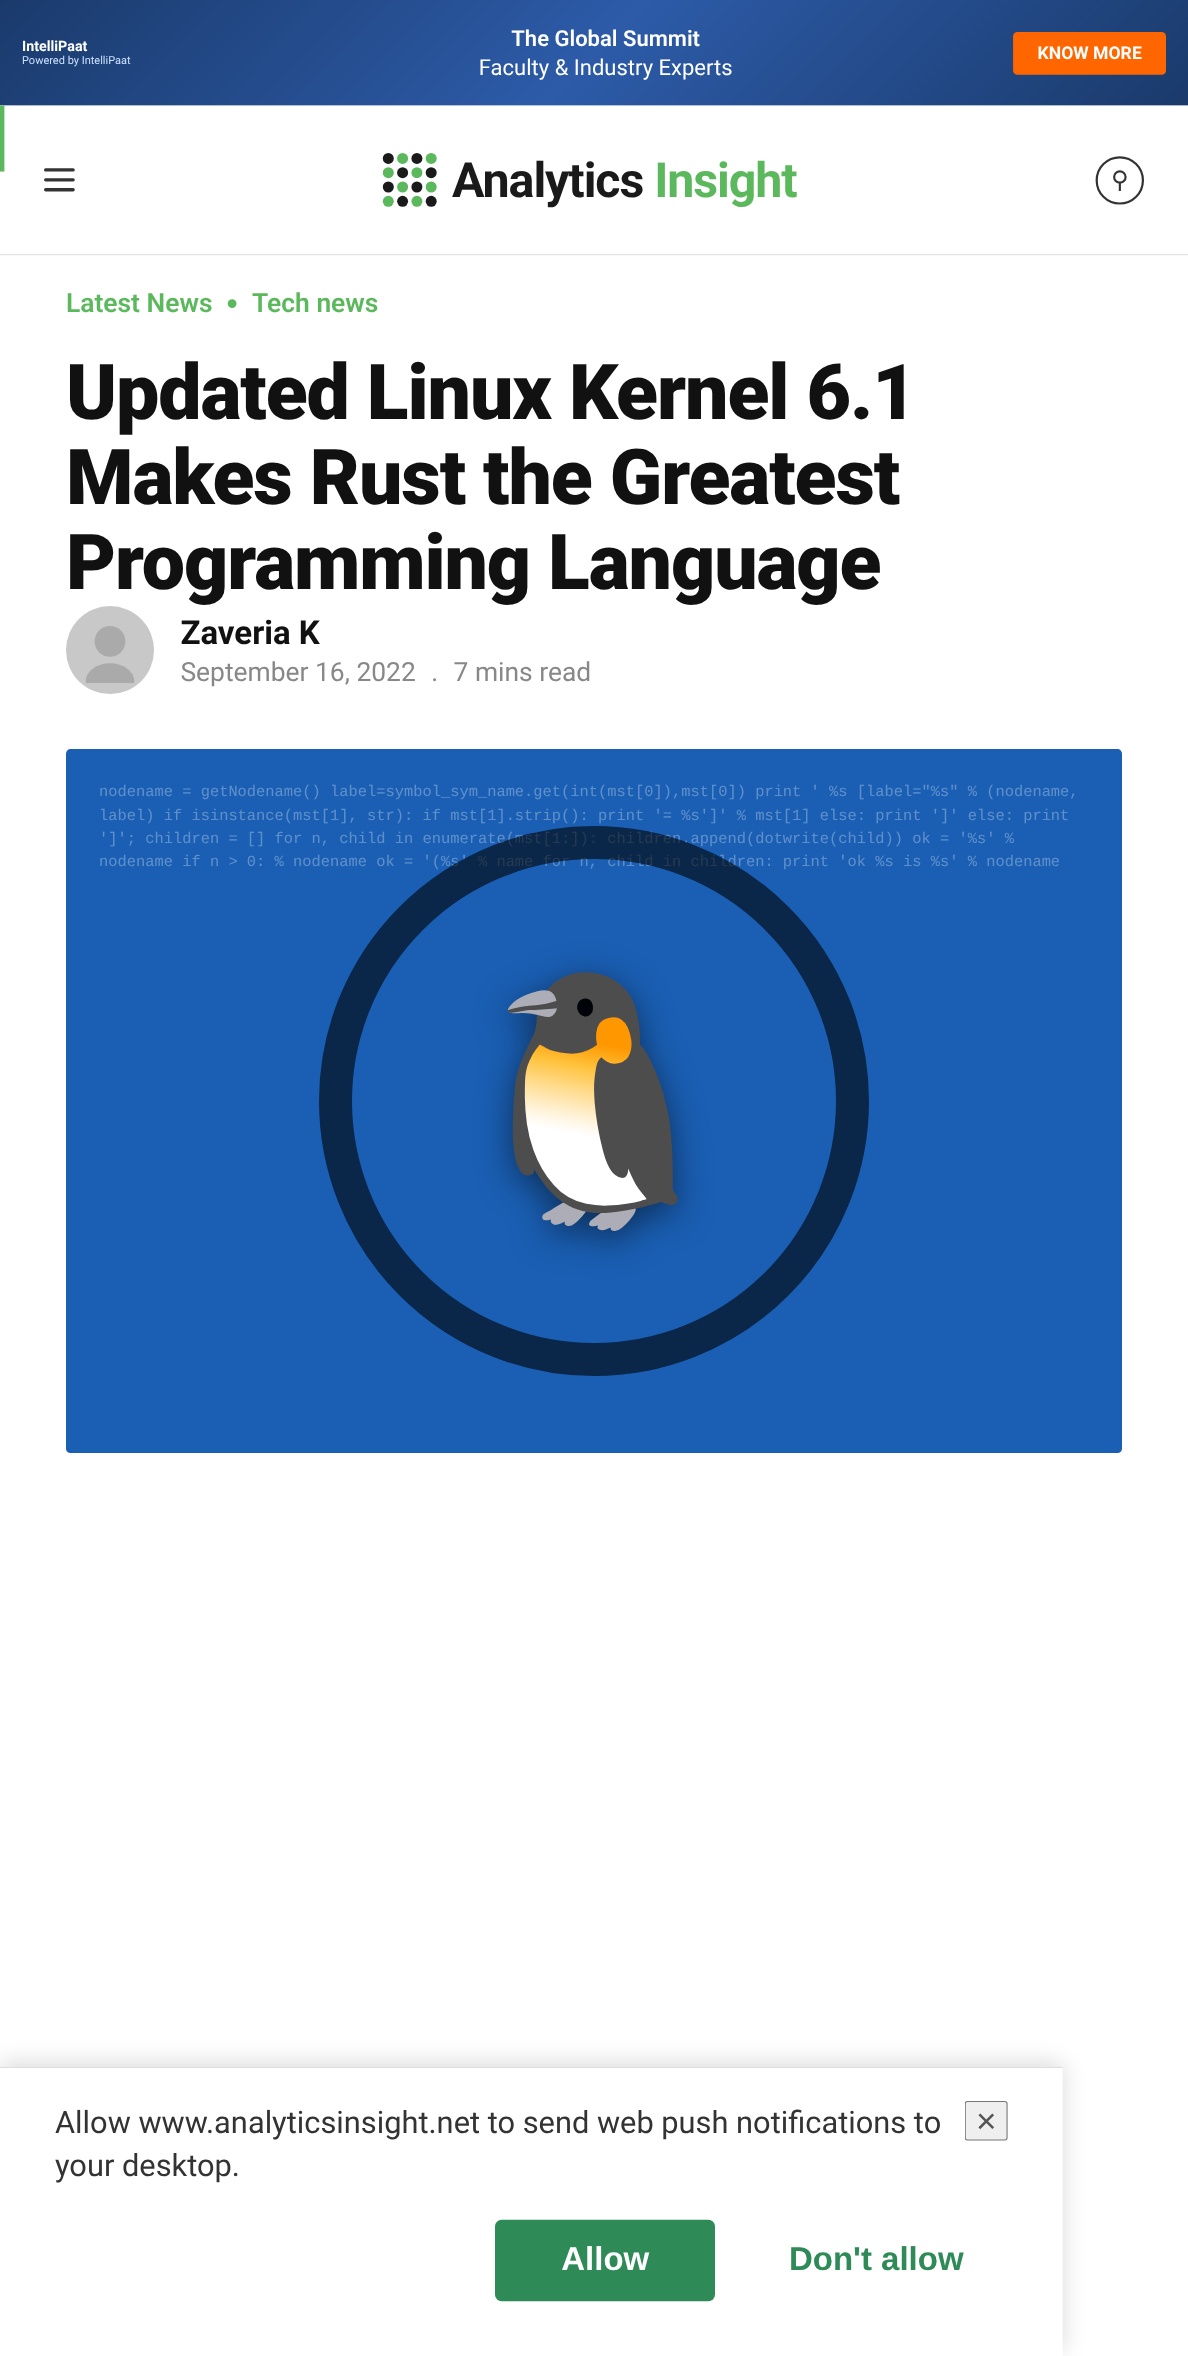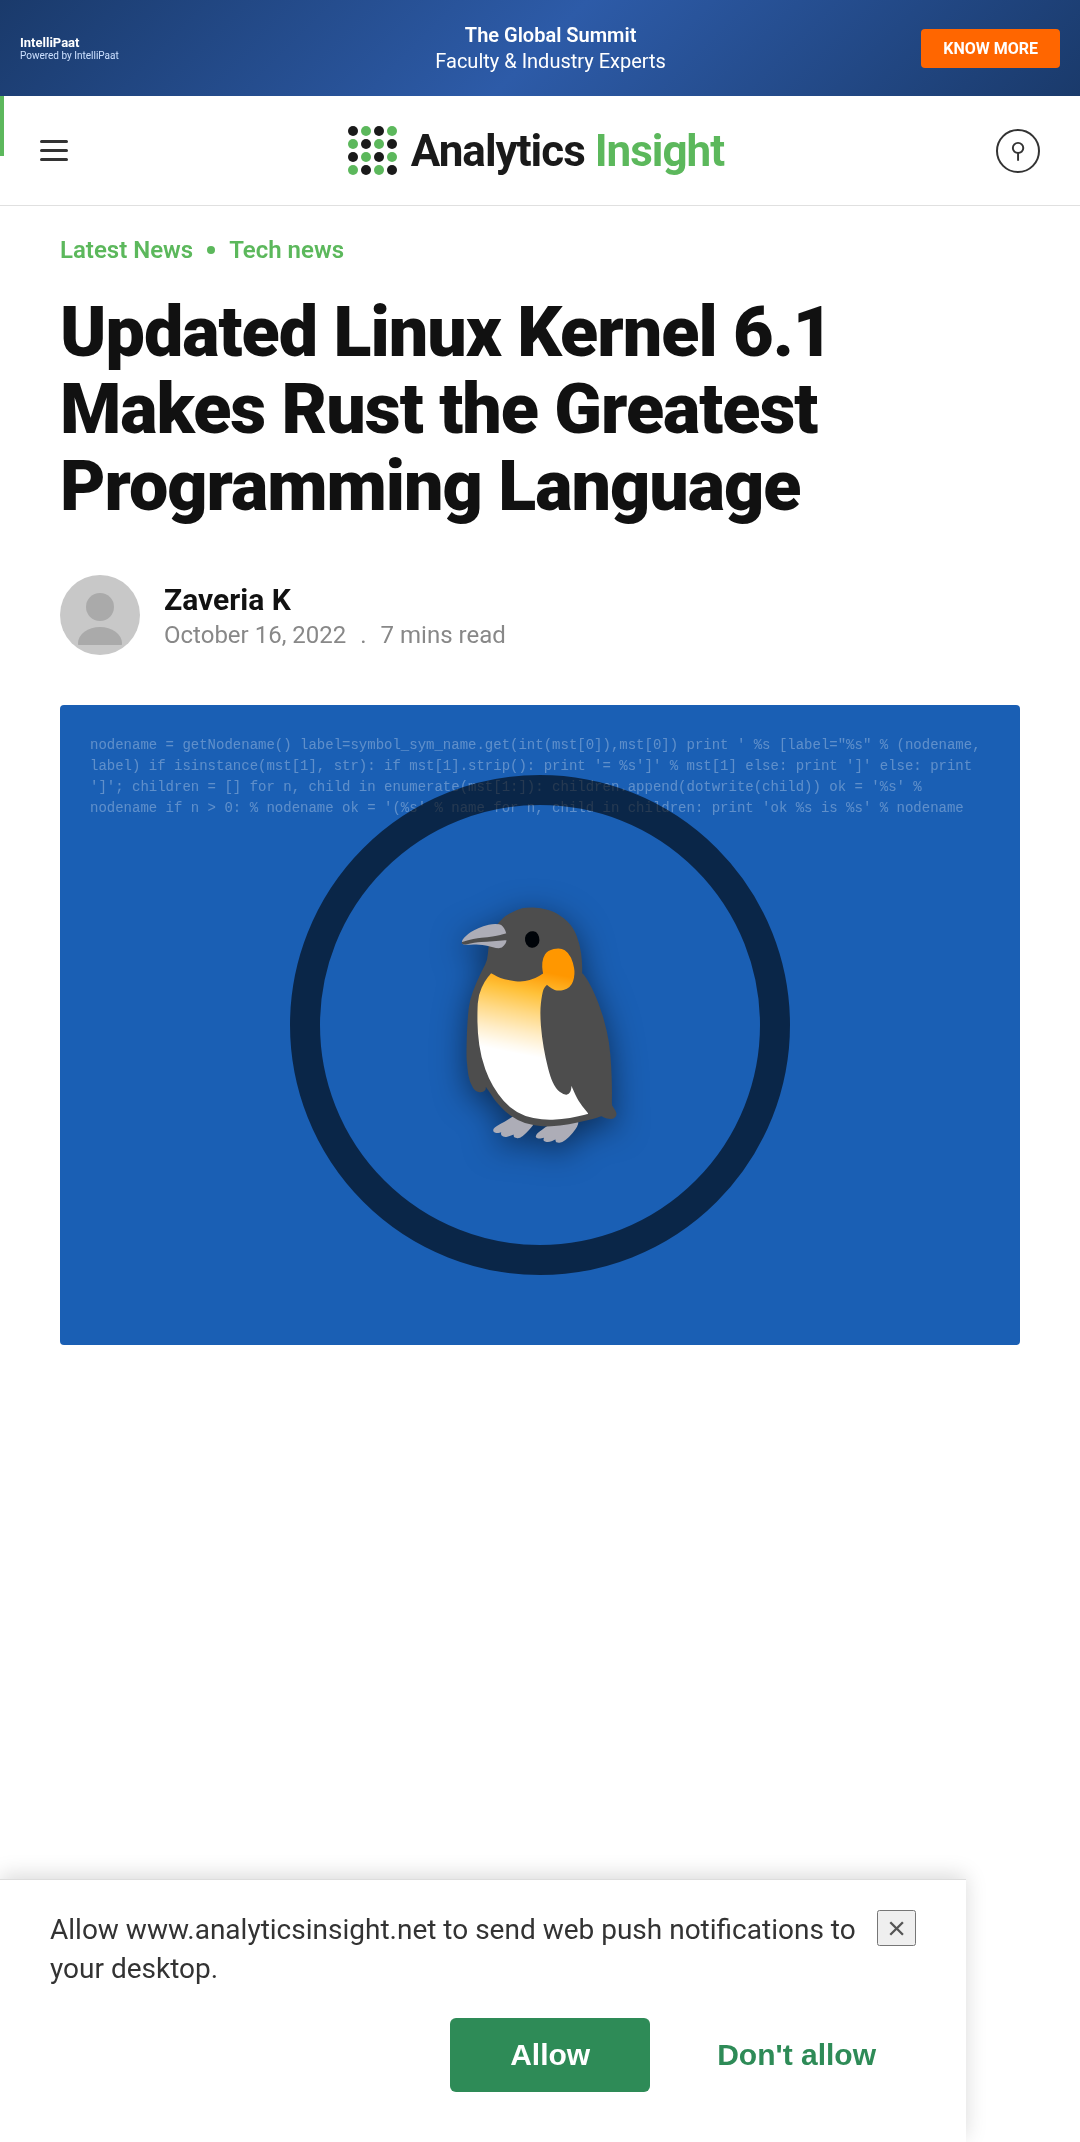--- a/index.html
+++ b/index.html
@@ -67,21 +67,21 @@
       border-radius: 4px;
       white-space: nowrap;
       text-transform: uppercase;
     }
 
     
     .site-header {
       background: #fff;
       border-bottom: 1px solid #e0e0e0;
       padding: 0 40px;
-      height: 110px;
+      height: 136px;
       display: flex;
       align-items: center;
       justify-content: space-between;
       position: relative;
       gap: 32px;
     }
     .hamburger-icon {
       width: 36px;
       height: 36px;
       display: flex;
@@ -159,21 +159,20 @@
 
     
     .article-container {
       padding: 10px 60px 40px;
     }
     .article-title {
       font-size: 70px;
       font-weight: 900;
       color: #111;
       line-height: 1.1;
-      margin-bottom: 50px;
       letter-spacing: -1px;
     }
 
     
     .author-row {
       display: flex;
       align-items: center;
       gap: 24px;
       margin-bottom: 50px;
     }
@@ -393,21 +392,21 @@
   <div class="author-row">
     <div class="author-avatar">
       <svg viewBox="0 0 60 60">
         <circle cx="30" cy="22" r="14" fill="#aaa"></circle>
         <ellipse cx="30" cy="58" rx="22" ry="16" fill="#aaa"></ellipse>
       </svg>
     </div>
     <div class="author-info">
       <div class="author-name">Zaveria K</div>
       <div class="author-meta">
-        <span>October 16, 2022</span>
+        <span>September 16, 2022</span>
         <span class="dot">.</span>
         <span>7 mins read</span>
       </div>
     </div>
   </div>
 
   <div class="article-image">
     <div class="code-bg">nodename = getNodename()
 label=symbol_sym_name.get(int(mst[0]),mst[0])
 print '  %s [label="%s" % (nodename, label)

